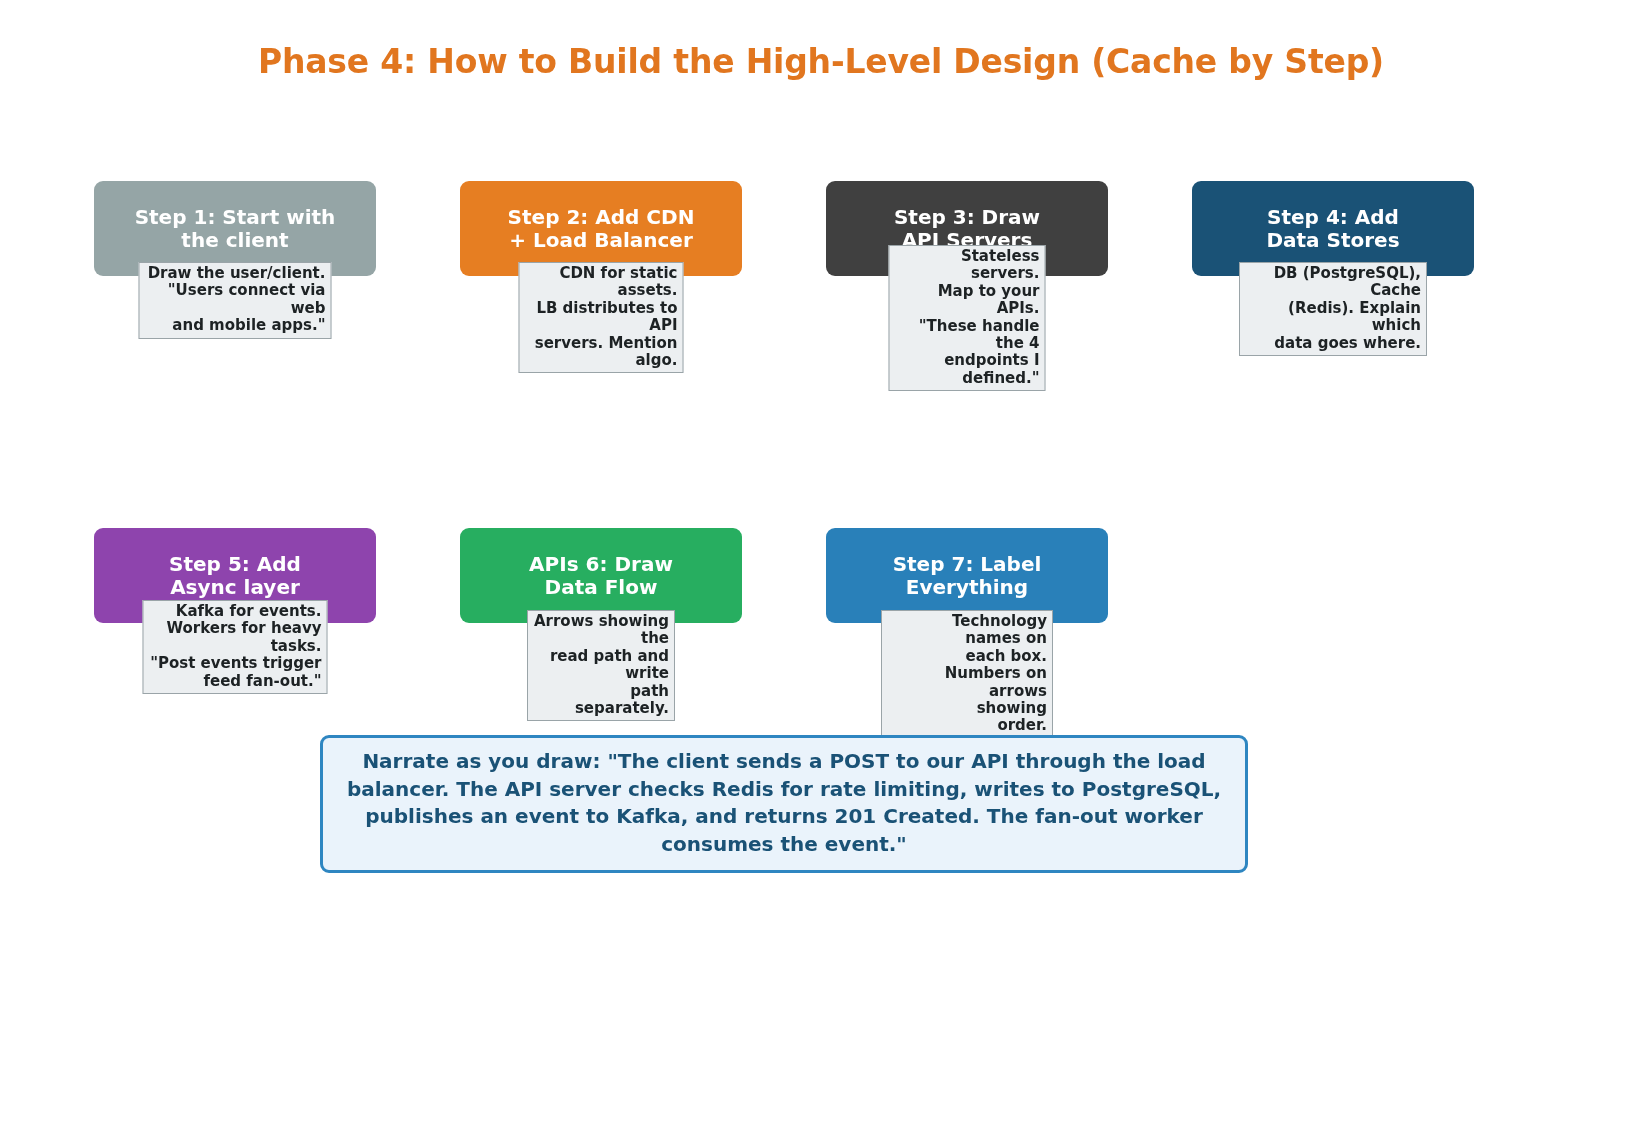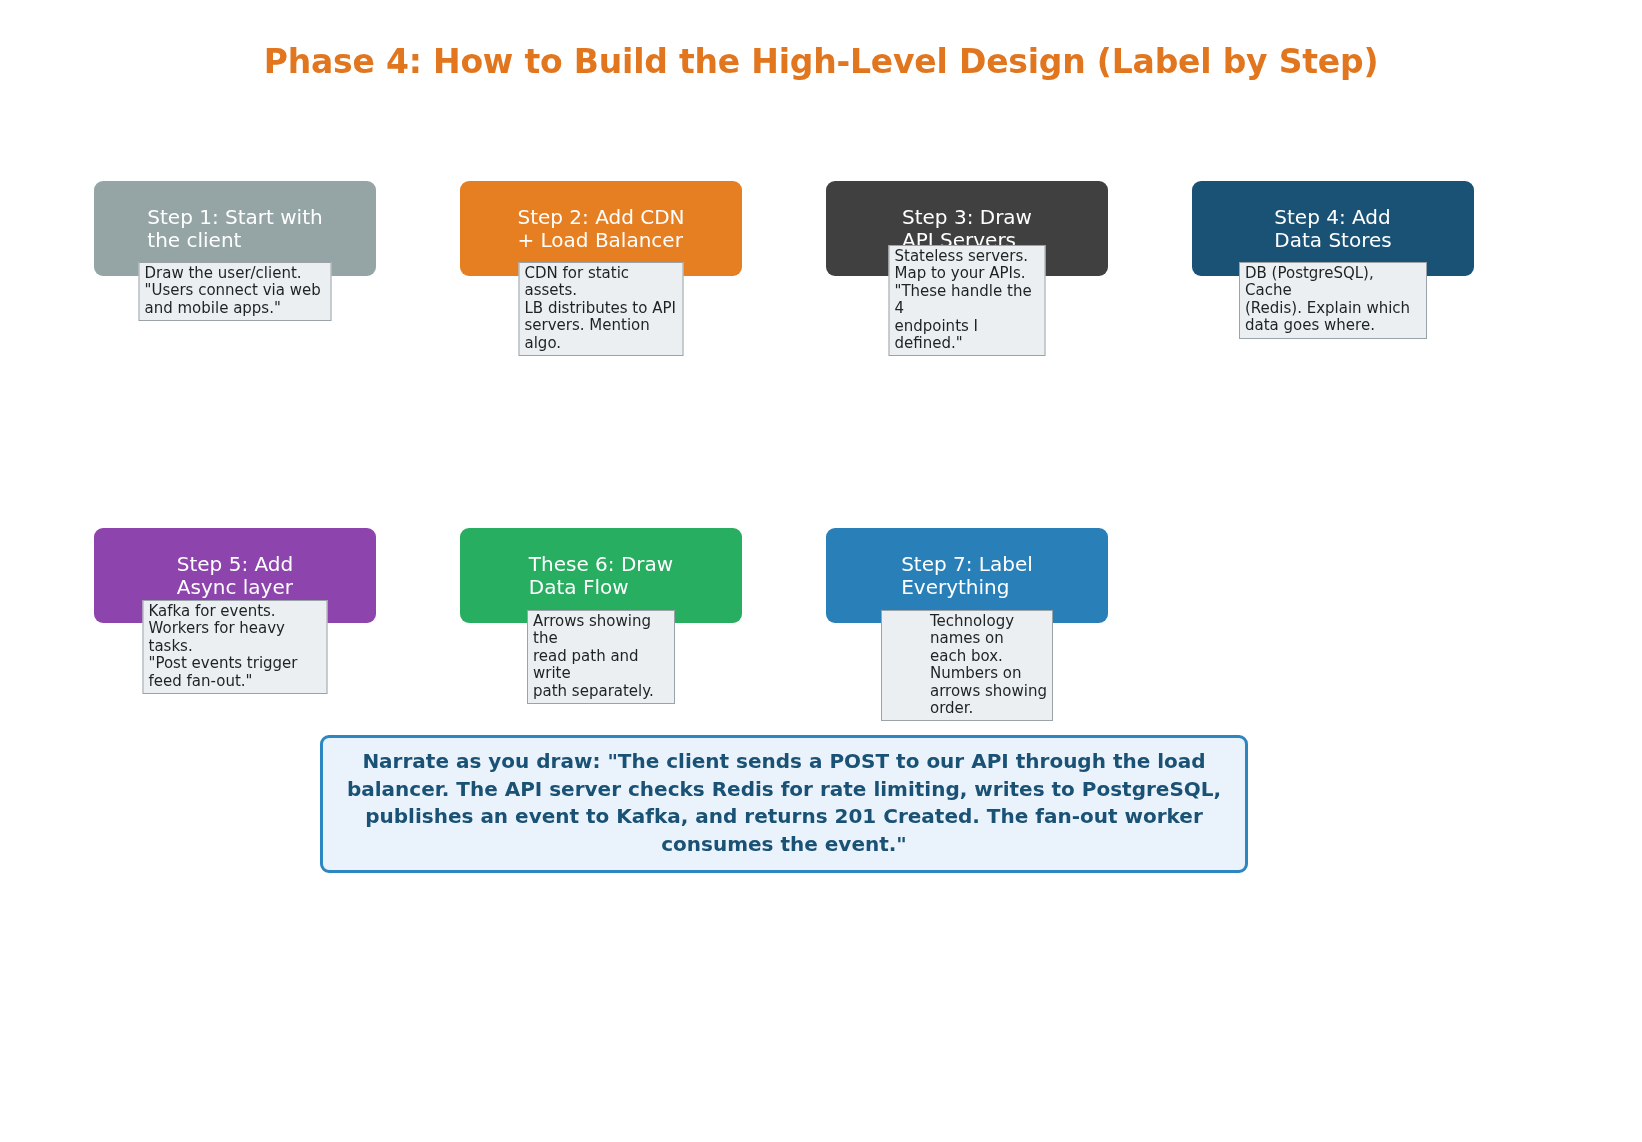--- a/index.html
+++ b/index.html
@@ -41,39 +41,41 @@
     border-radius: 9px;
     box-sizing: border-box;
     display: flex;
     align-items: center;
     justify-content: center;
   }
 
   .step-title {
     color: #ffffff;
     font-size: 20px;
-    font-weight: normal;
+    font-weight: bold;
     line-height: 1.12;
+    text-align: center;
     white-space: pre-line;
     padding: 0 6px;
   }
 
   .step-detail {
     position: absolute;
     background: #eceff1;
     border: 1px solid #9aa4a8;
     color: #1d2224;
     font-size: 15px;
     line-height: 1.16;
-    text-align: left;
+    text-align: right;
     white-space: pre-line;
     padding: 2px 5px 3px 5px;
     box-sizing: border-box;
     left: 50%;
     transform: translateX(-50%);
+    font-weight: bold;
   }
 
   
   #step-1 { left: 94px;  top: 181px; }
   #step-2 { left: 460px; top: 181px; }
   #step-3 { left: 826px; top: 181px; }
   #step-4 { left: 1192px;top: 181px; }
   
   #step-5 { left: 94px;  top: 528px; }
   #step-6 { left: 460px; top: 528px; }
@@ -101,21 +103,21 @@
     color: #1a5276;
     font-size: 20px;
     font-weight: bold;
     line-height: 1.38;
     white-space: pre-line;
   }
 </style>
 </head>
 <body style="background: rgb(255, 255, 255);">
 
-<div id="page-title" style="color: rgb(225, 118, 31);">Phase 4: How to Build the High-Level Design (Label by Step)</div>
+<div id="page-title" style="color: rgb(225, 118, 31);">Phase 4: How to Build the High-Level Design (Cache by Step)</div>
 
 <div class="step-wrap" id="step-1">
   <div class="step-box" style="background: rgb(149, 165, 166);">
     <div class="step-title">Step 1: Start with
 the client</div>
   </div>
   <div class="step-detail" style="background: rgb(236, 239, 241); border-color: rgb(154, 164, 168); color: rgb(29, 34, 36);">Draw the user/client.
 "Users connect via web
 and mobile apps."</div>
 </div>
@@ -157,21 +159,21 @@
 Async layer</div>
   </div>
   <div class="step-detail" style="background: rgb(236, 239, 241); border-color: rgb(154, 164, 168); color: rgb(29, 34, 36);">Kafka for events.
 Workers for heavy tasks.
 "Post events trigger
 feed fan-out."</div>
 </div>
 
 <div class="step-wrap" id="step-6">
   <div class="step-box" style="background: rgb(39, 174, 96);">
-    <div class="step-title">These 6: Draw
+    <div class="step-title">APIs 6: Draw
 Data Flow</div>
   </div>
   <div class="step-detail" style="background: rgb(236, 239, 241); border-color: rgb(154, 164, 168); color: rgb(29, 34, 36);">Arrows showing the
 read path and write
 path separately.</div>
 </div>
 
 <div class="step-wrap" id="step-7">
   <div class="step-box" style="background: rgb(41, 128, 185);">
     <div class="step-title">Step 7: Label

